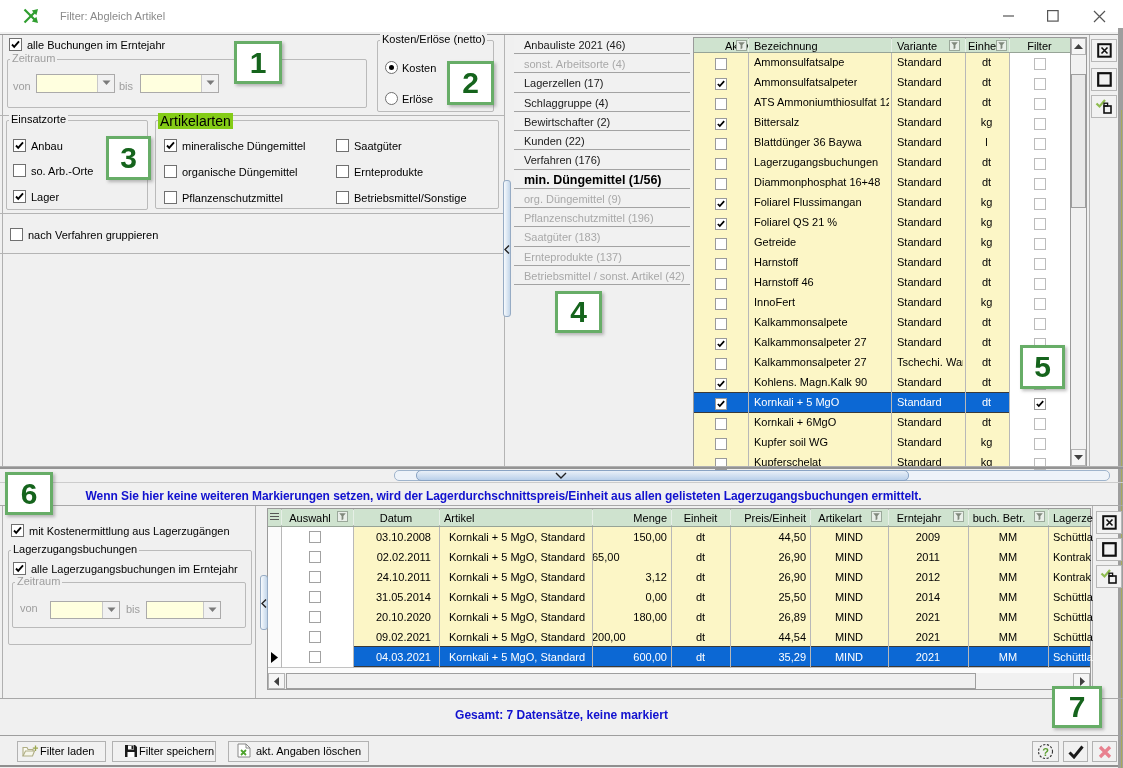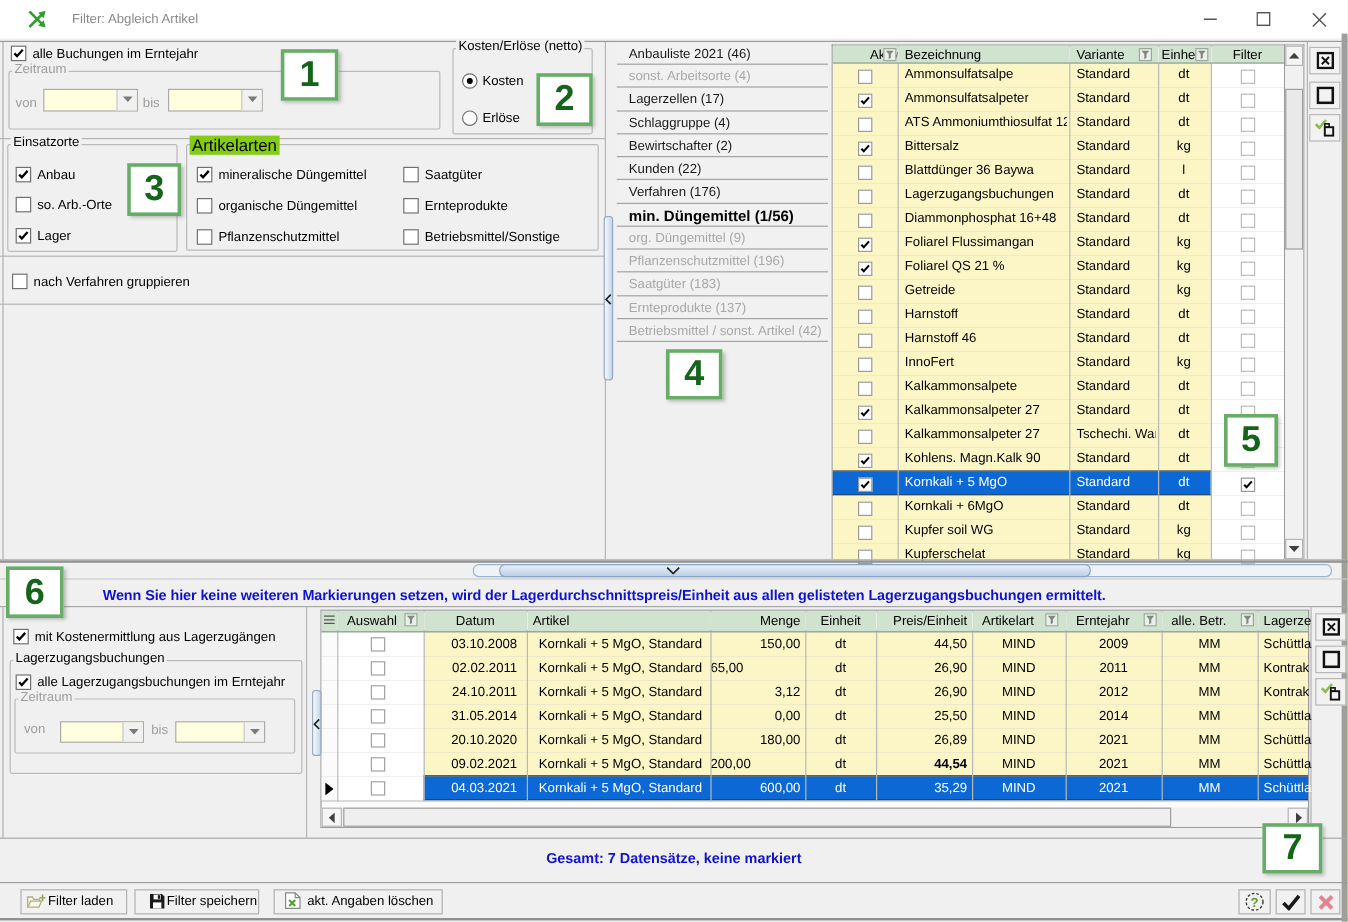--- a/index.html
+++ b/index.html
@@ -450,21 +450,21 @@
     <svg width="9" height="9" viewBox="0 0 9 9" style="position:absolute;left:0px;top:0px">
       <path d="M1.2 1.2h6.6l-2.4 2.9v3.1l-1.8 1.1V4.1z" fill="#80887c"></path>
     </svg>
   </div>
 <div style="position:absolute;left:888px;top:512px;font-size:11px;font-weight:normal;color:#000;white-space:nowrap;width:62px;text-align:center">Erntejahr</div>
 <div style="position:absolute;left:953px;top:511px;width:11px;height:11px;background:#e9efe9;border:1px solid #9aa89a;box-sizing:border-box">
     <svg width="9" height="9" viewBox="0 0 9 9" style="position:absolute;left:0px;top:0px">
       <path d="M1.2 1.2h6.6l-2.4 2.9v3.1l-1.8 1.1V4.1z" fill="#80887c"></path>
     </svg>
   </div>
-<div style="position:absolute;left:968px;top:512px;font-size:11px;font-weight:normal;color:#000;white-space:nowrap;width:62px;text-align:center">alle. Betr.</div>
+<div style="position:absolute;left:968px;top:512px;font-size:11px;font-weight:normal;color:#000;white-space:nowrap;width:62px;text-align:center">buch. Betr.</div>
 <div style="position:absolute;left:1034px;top:511px;width:11px;height:11px;background:#e9efe9;border:1px solid #9aa89a;box-sizing:border-box">
     <svg width="9" height="9" viewBox="0 0 9 9" style="position:absolute;left:0px;top:0px">
       <path d="M1.2 1.2h6.6l-2.4 2.9v3.1l-1.8 1.1V4.1z" fill="#80887c"></path>
     </svg>
   </div>
 <div style="position:absolute;left:1053px;top:512px;font-size:11px;font-weight:normal;color:#000;white-space:nowrap;">Lagerze</div>
 <div style="position:absolute;left:268px;top:527px;width:13px;height:20px;background:#fbfbfb"></div>
 <div style="position:absolute;left:281px;top:527px;width:72px;height:20px;background:#fff"></div>
 <div style="position:absolute;left:309px;top:531px;width:12px;height:12px;background:#fff;border:1px solid #a2a2a2;box-sizing:border-box"></div>
 <div style="position:absolute;left:353px;top:527px;width:737px;height:20px;background:#fcf6c6"></div>
@@ -535,21 +535,21 @@
 <div style="position:absolute;left:1053px;top:611px;font-size:11px;font-weight:normal;color:#000;white-space:nowrap;">Schüttla</div>
 <div style="position:absolute;left:268px;top:627px;width:822px;height:1px;background:#c2c2c2"></div>
 <div style="position:absolute;left:268px;top:627px;width:13px;height:20px;background:#fbfbfb"></div>
 <div style="position:absolute;left:281px;top:627px;width:72px;height:20px;background:#fff"></div>
 <div style="position:absolute;left:309px;top:631px;width:12px;height:12px;background:#fff;border:1px solid #a2a2a2;box-sizing:border-box"></div>
 <div style="position:absolute;left:353px;top:627px;width:737px;height:20px;background:#fcf6c6"></div>
 <div style="position:absolute;left:353px;top:631px;font-size:11px;font-weight:normal;color:#000;white-space:nowrap;width:78px;text-align:right">09.02.2021</div>
 <div style="position:absolute;left:449px;top:631px;font-size:11px;font-weight:normal;color:#000;white-space:nowrap;">Kornkali + 5 MgO, Standard</div>
 <div style="position:absolute;left:592px;top:631px;font-size:11px;font-weight:normal;color:#000;white-space:nowrap;width:75px;text-align:left">200,00</div>
 <div style="position:absolute;left:671px;top:631px;font-size:11px;font-weight:normal;color:#000;white-space:nowrap;width:59px;text-align:center">dt</div>
-<div style="position:absolute;left:730px;top:631px;font-size:11px;font-weight:bold;color:#000;white-space:nowrap;width:76px;text-align:right">44,54</div>
+<div style="position:absolute;left:730px;top:631px;font-size:11px;font-weight:normal;color:#000;white-space:nowrap;width:76px;text-align:right">44,54</div>
 <div style="position:absolute;left:810px;top:631px;font-size:11px;font-weight:normal;color:#000;white-space:nowrap;width:78px;text-align:center">MIND</div>
 <div style="position:absolute;left:888px;top:631px;font-size:11px;font-weight:normal;color:#000;white-space:nowrap;width:80px;text-align:center">2021</div>
 <div style="position:absolute;left:968px;top:631px;font-size:11px;font-weight:normal;color:#000;white-space:nowrap;width:80px;text-align:center">MM</div>
 <div style="position:absolute;left:1053px;top:631px;font-size:11px;font-weight:normal;color:#000;white-space:nowrap;">Schüttla</div>
 <div style="position:absolute;left:268px;top:647px;width:822px;height:1px;background:#c2c2c2"></div>
 <div style="position:absolute;left:268px;top:647px;width:13px;height:20px;background:#fbfbfb"></div>
 <svg width="7" height="11" viewBox="0 0 7 11" style="position:absolute;left:271px;top:652px">
     <path d="M0 0 L7 5.5 L0 11 Z" fill="#000"></path>
   </svg>
 <div style="position:absolute;left:281px;top:647px;width:72px;height:20px;background:#fff"></div>

